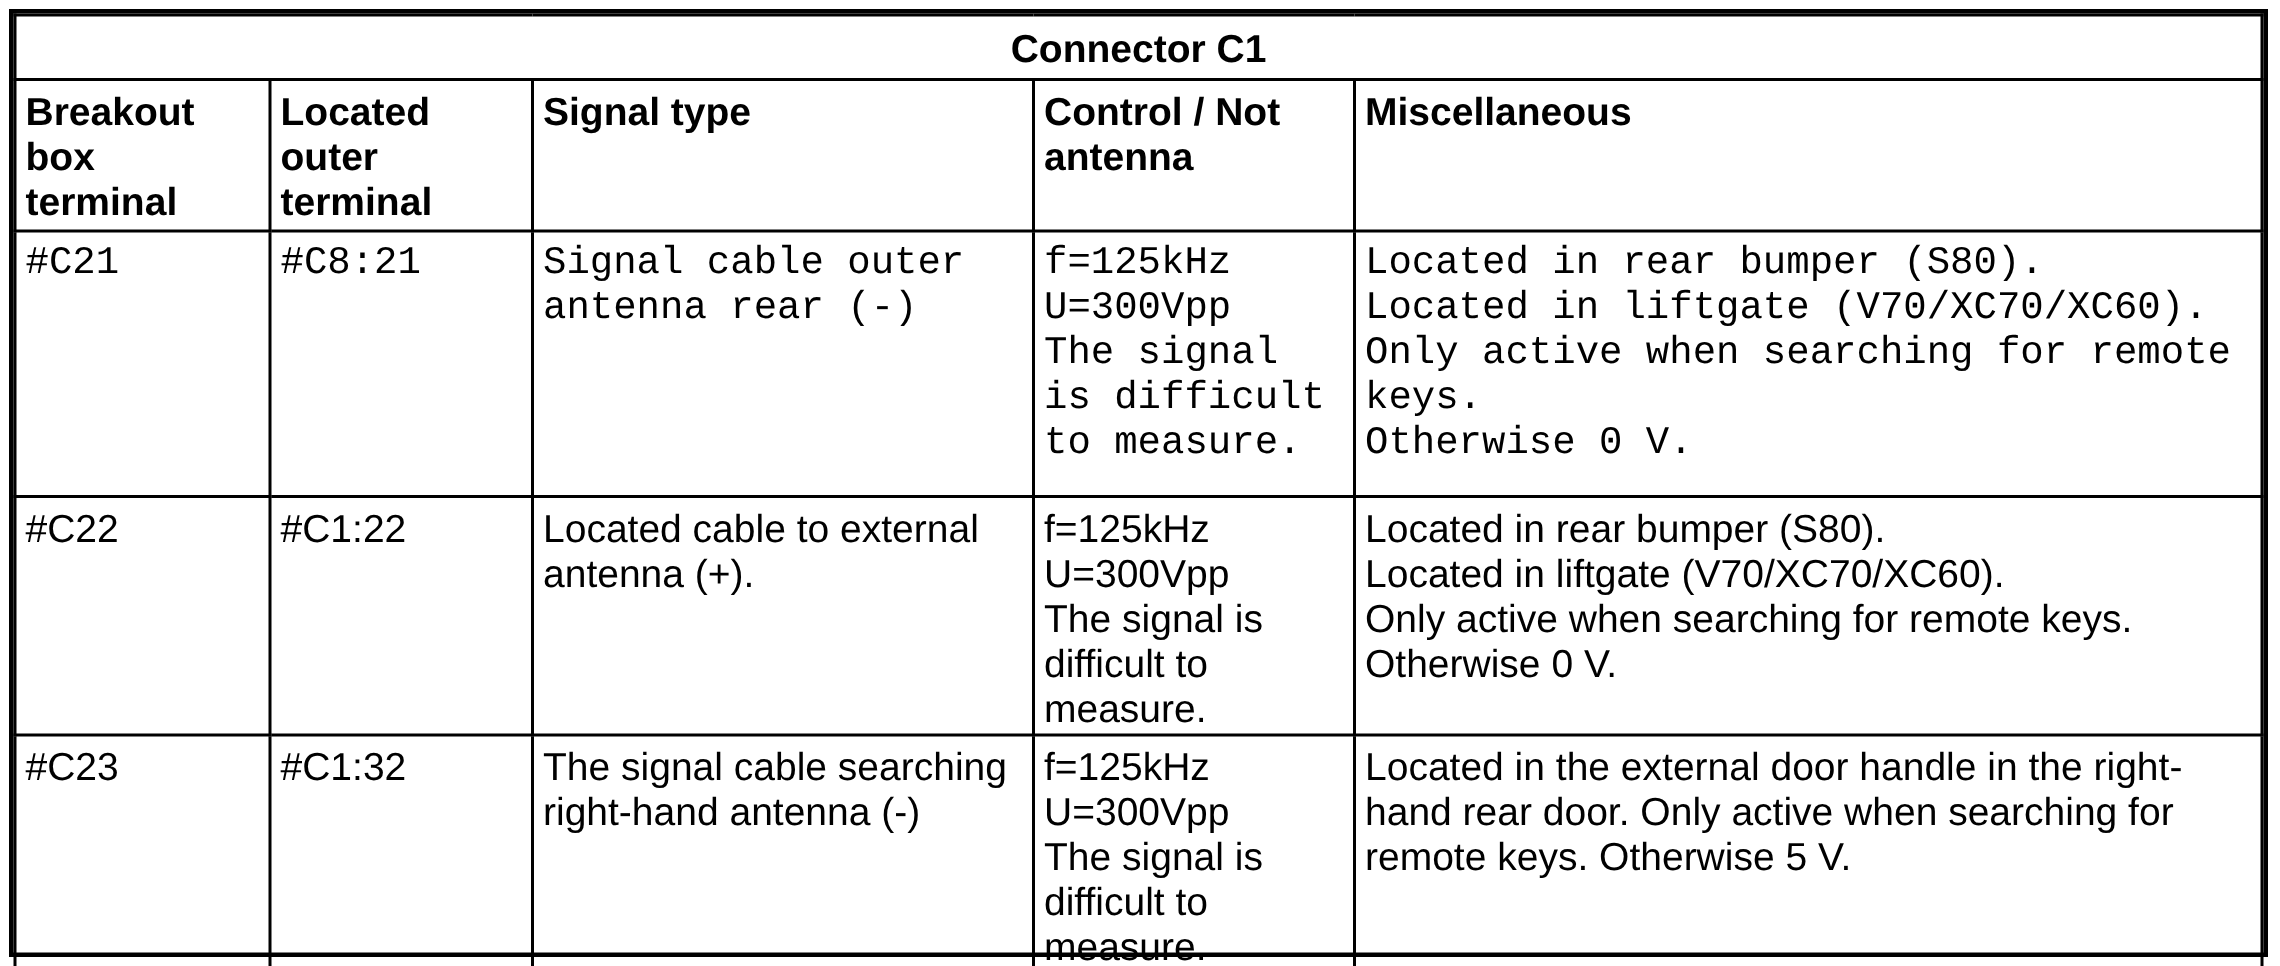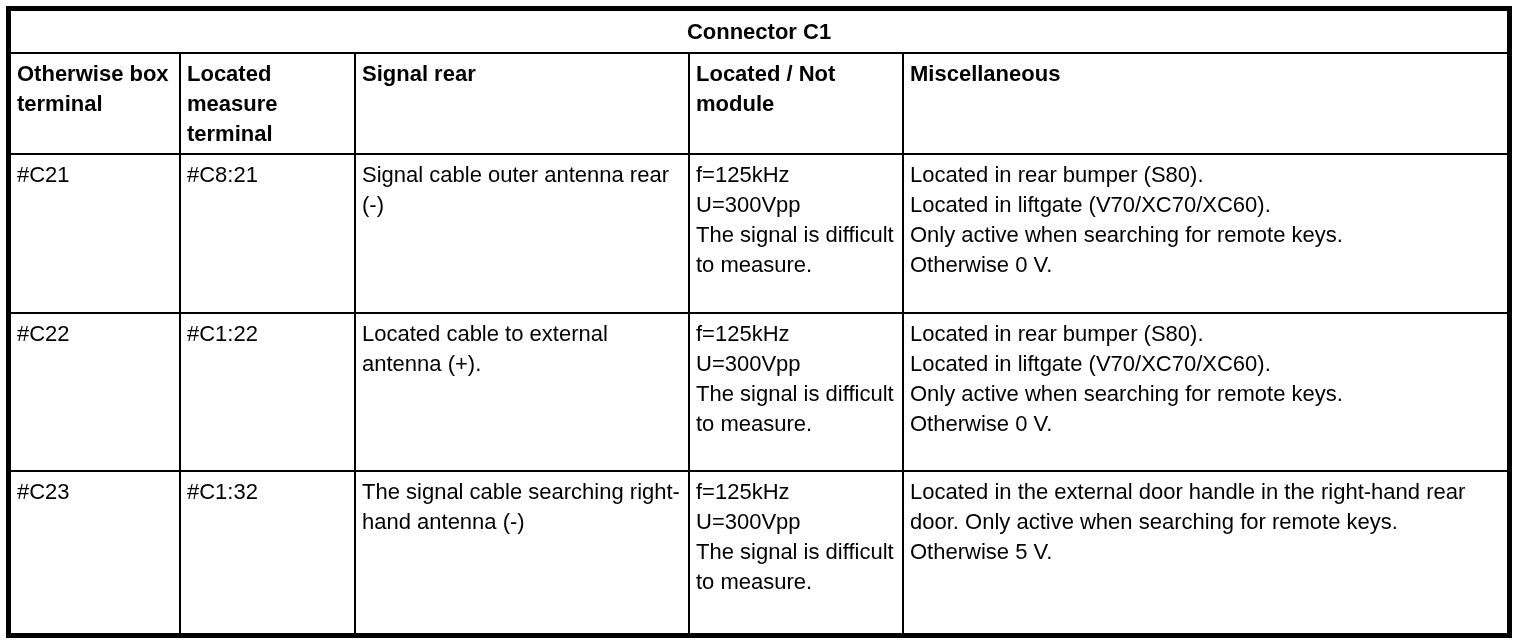--- a/index.html
+++ b/index.html
@@ -26,72 +26,72 @@
     height: 100%;
     border-collapse: collapse;
     table-layout: fixed;
   }
   table.connector-table th,
   table.connector-table td {
     border: 2px solid #000000;
     vertical-align: top;
     text-align: left;
     padding: 5px 6px 2px 6px;
-    font-size: 22px;
+    font-size: 26px;
     line-height: 30px;
     overflow: hidden;
   }
   tr.title-row td {
     text-align: center;
     vertical-align: middle;
     font-weight: bold;
     padding: 2px 4px;
     height: 37px;
   }
   tr.header-row {
     height: 101px;
   }
   tr.header-row th {
     font-weight: bold;
   }
-  tr.data-row-0 { height: 159px; }
+  tr.data-row-0 { height: 177px; font-family: Liberation Mono, monospace; }
   tr.data-row-1 { height: 158px; }
 </style>
 </head>
 <body>
 
 <div class="table-wrapper">
   <table class="connector-table">
     <colgroup>
       <col style="width:170px">
       <col style="width:175px">
       <col style="width:334px">
       <col style="width:214px">
       <col>
     </colgroup>
     <tbody>
       <tr class="title-row">
         <td colspan="5">Connector C1</td>
       </tr>
       <tr class="header-row">
           <th>
-            <div>Otherwise box</div>
+            <div>Breakout box</div>
             <div>terminal</div>
           </th>
           <th>
             <div>Located</div>
-            <div>measure</div>
+            <div>outer</div>
             <div>terminal</div>
           </th>
           <th>
-            <div>Signal rear</div>
+            <div>Signal type</div>
           </th>
           <th>
-            <div>Located / Not</div>
-            <div>module</div>
+            <div>Control / Not</div>
+            <div>antenna</div>
           </th>
           <th>
             <div>Miscellaneous</div>
           </th>
         </tr>
     <tr class="data-row-0">
           <td>
             <div>#C21</div>
           </td>
           <td>

